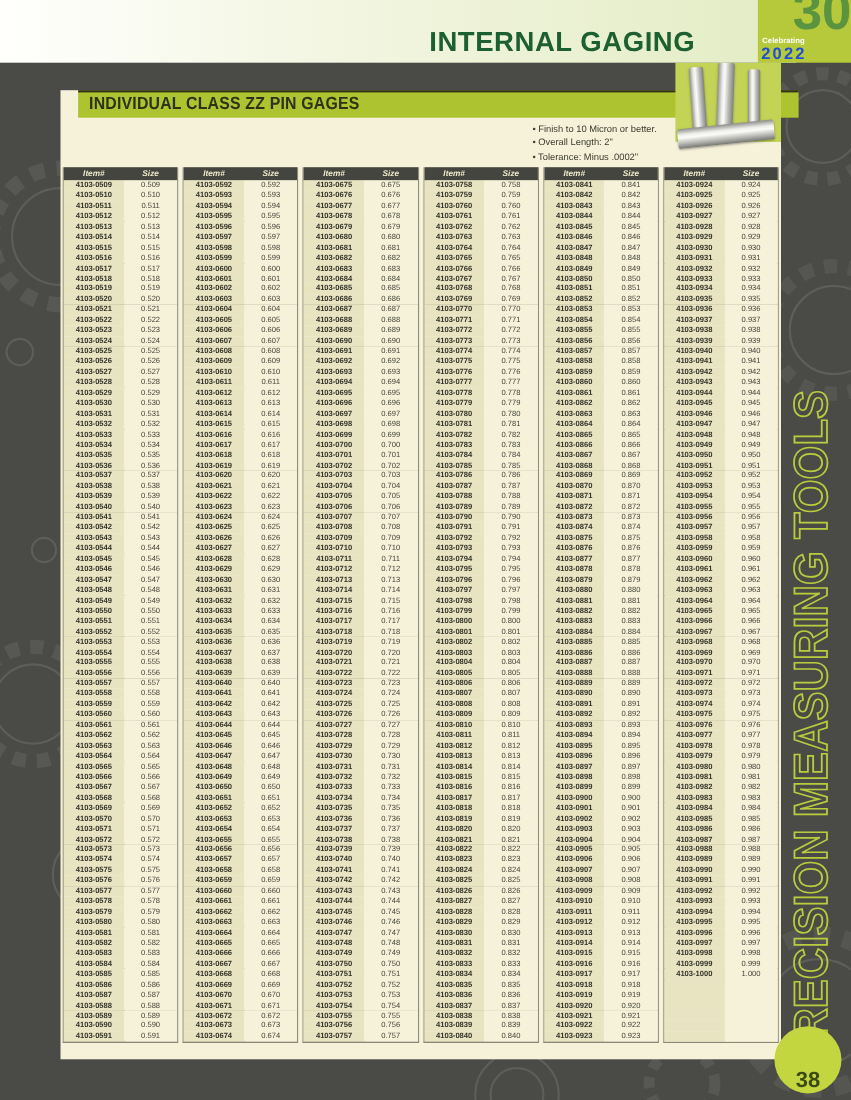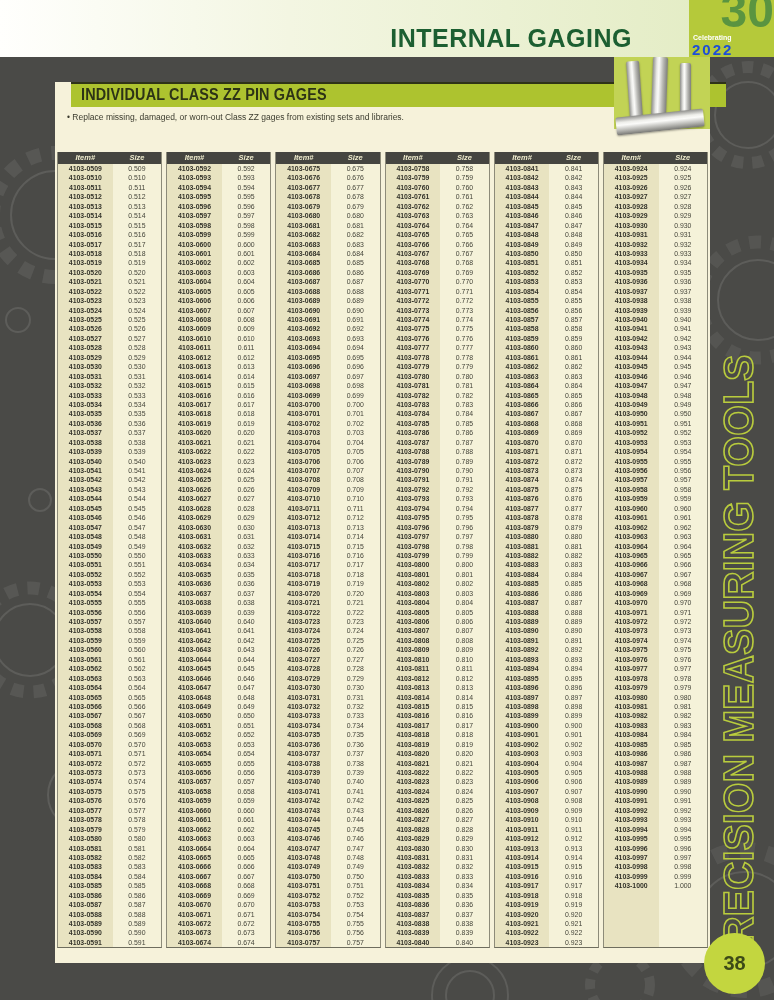--- a/index.html
+++ b/index.html
@@ -50,21 +50,21 @@
   .trow{display:flex;height:9.446px;flex:none;}
   .trow.rule{box-shadow:inset 0 -1px #6e6d5f;}
   .cell{line-height:9.4px;text-align:center;overflow:hidden;}
   .cell.item{width:53%;background:#e8e3c1;font-weight:bold;font-size:6.9px;color:#33332a;}
   .cell.size{width:47%;background:#f5f2d9;font-size:6.9px;color:#45453a;}
   
   .sidebar-text{position:absolute;left:738px;top:663px;transform:translate(-50%,-50%) rotate(-90deg) scaleX(.92);
     font-size:43px;font-weight:bold;white-space:nowrap;letter-spacing:0px;
     color:transparent;-webkit-text-stroke:1.6px #b9cc3d;z-index:2;}
   .page-circle{position:absolute;left:704px;top:933px;width:61px;height:61px;border-radius:50%;
-    background:#c3d63f;z-index:3;display:flex;align-items:center;justify-content:center;}
+    background:#c3d63f;z-index:3;display:flex;align-items:flex-end;justify-content:center;}
   .page-number{font-size:20px;font-weight:bold;color:#3c4a17;}
 </style>
 </head>
 <body>
 
 <svg class="gears" width="774" height="1000" viewBox="0 0 774 1000">
   <g fill="none" stroke="#5d5d5a" stroke-width="2">
     <circle cx="55" cy="215" r="62" stroke-width="14" stroke-dasharray="13 11" opacity=".7"></circle>
     <circle cx="55" cy="215" r="44"></circle>
     <circle cx="18" cy="320" r="12"></circle>
@@ -102,21 +102,25 @@
 
   <div class="pins-block">
     <div class="pin v1"></div>
     <div class="pin v2"></div>
     <div class="pin v3"></div>
     <div class="pin h1"></div>
   </div>
 
   <div class="bullets">
     <ul class="bullet-list bullets-left">
-      <li>Replace missing, damaged, or worn-out Class ZZ gages from existing sets and libraries.</li>
+    </ul>
+    <ul class="bullet-list bullets-right">
+      <li>Finish to 10 Micron or better.</li>
+      <li>Overall Length: 2"</li>
+      <li>Tolerance: Minus .0002"</li>
     </ul>
   </div>
 
   <div class="table-area">
       <div class="pair">
         <div class="pair-header">
           <div class="hcell item">Item#</div>
           <div class="hcell size">Size</div>
         </div>
         <div class="trow">

